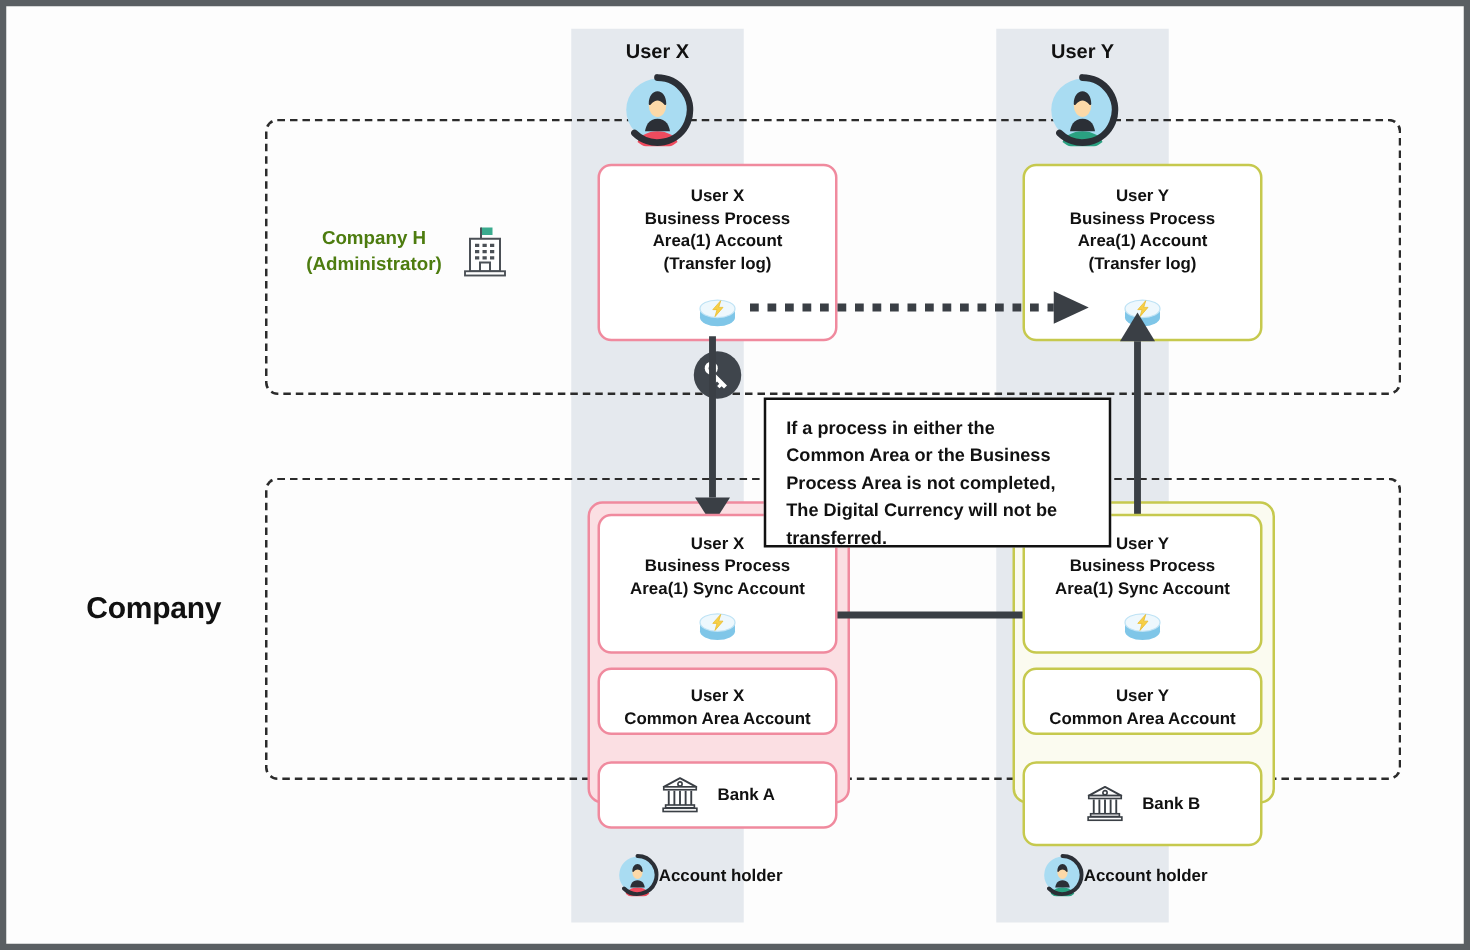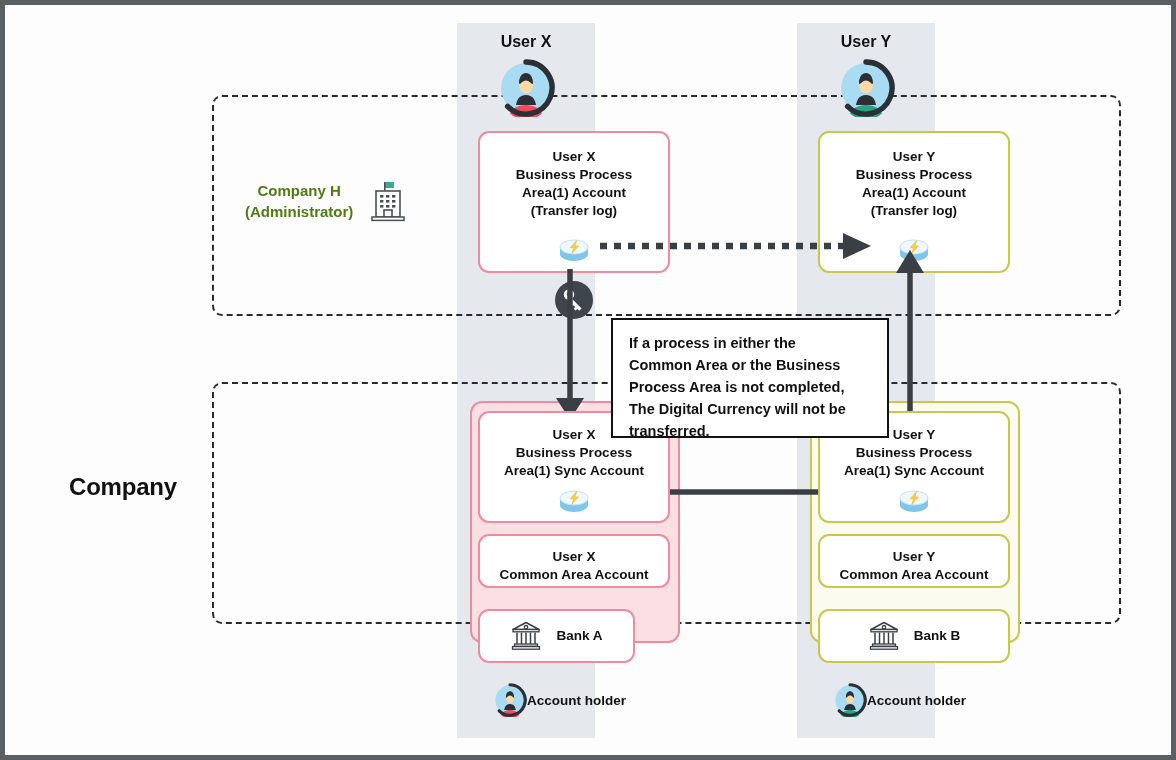--- a/index.html
+++ b/index.html
@@ -107,22 +107,22 @@
 
   
   #card-x-sync{left:473px;top:406px;width:192px;height:112px;padding-top:13px;}
   #card-y-sync{left:813px;top:406px;width:192px;height:112px;padding-top:13px;}
 
   
   #card-x-common{left:473px;top:529px;width:192px;height:54px;padding-top:12px;}
   #card-y-common{left:813px;top:529px;width:192px;height:54px;padding-top:12px;}
 
   
-  #card-x-bank{left:473px;top:604px;width:157px;height:54px;}
-  #card-y-bank{left:813px;top:604px;width:192px;height:54px;}
+  #card-x-bank{left:473px;top:604px;width:192px;height:54px;}
+  #card-y-bank{left:813px;top:604px;width:192px;height:68px;}
   .bank-inner{
     display:flex;align-items:center;justify-content:center;
     height:100%;gap:14px;
   }
   .bank-icon{width:32px;height:32px;flex:0 0 auto;}
   .bank-label{font-size:13.5px;font-weight:bold;color:#111;}
 
   
   .holder{
     position:absolute;

